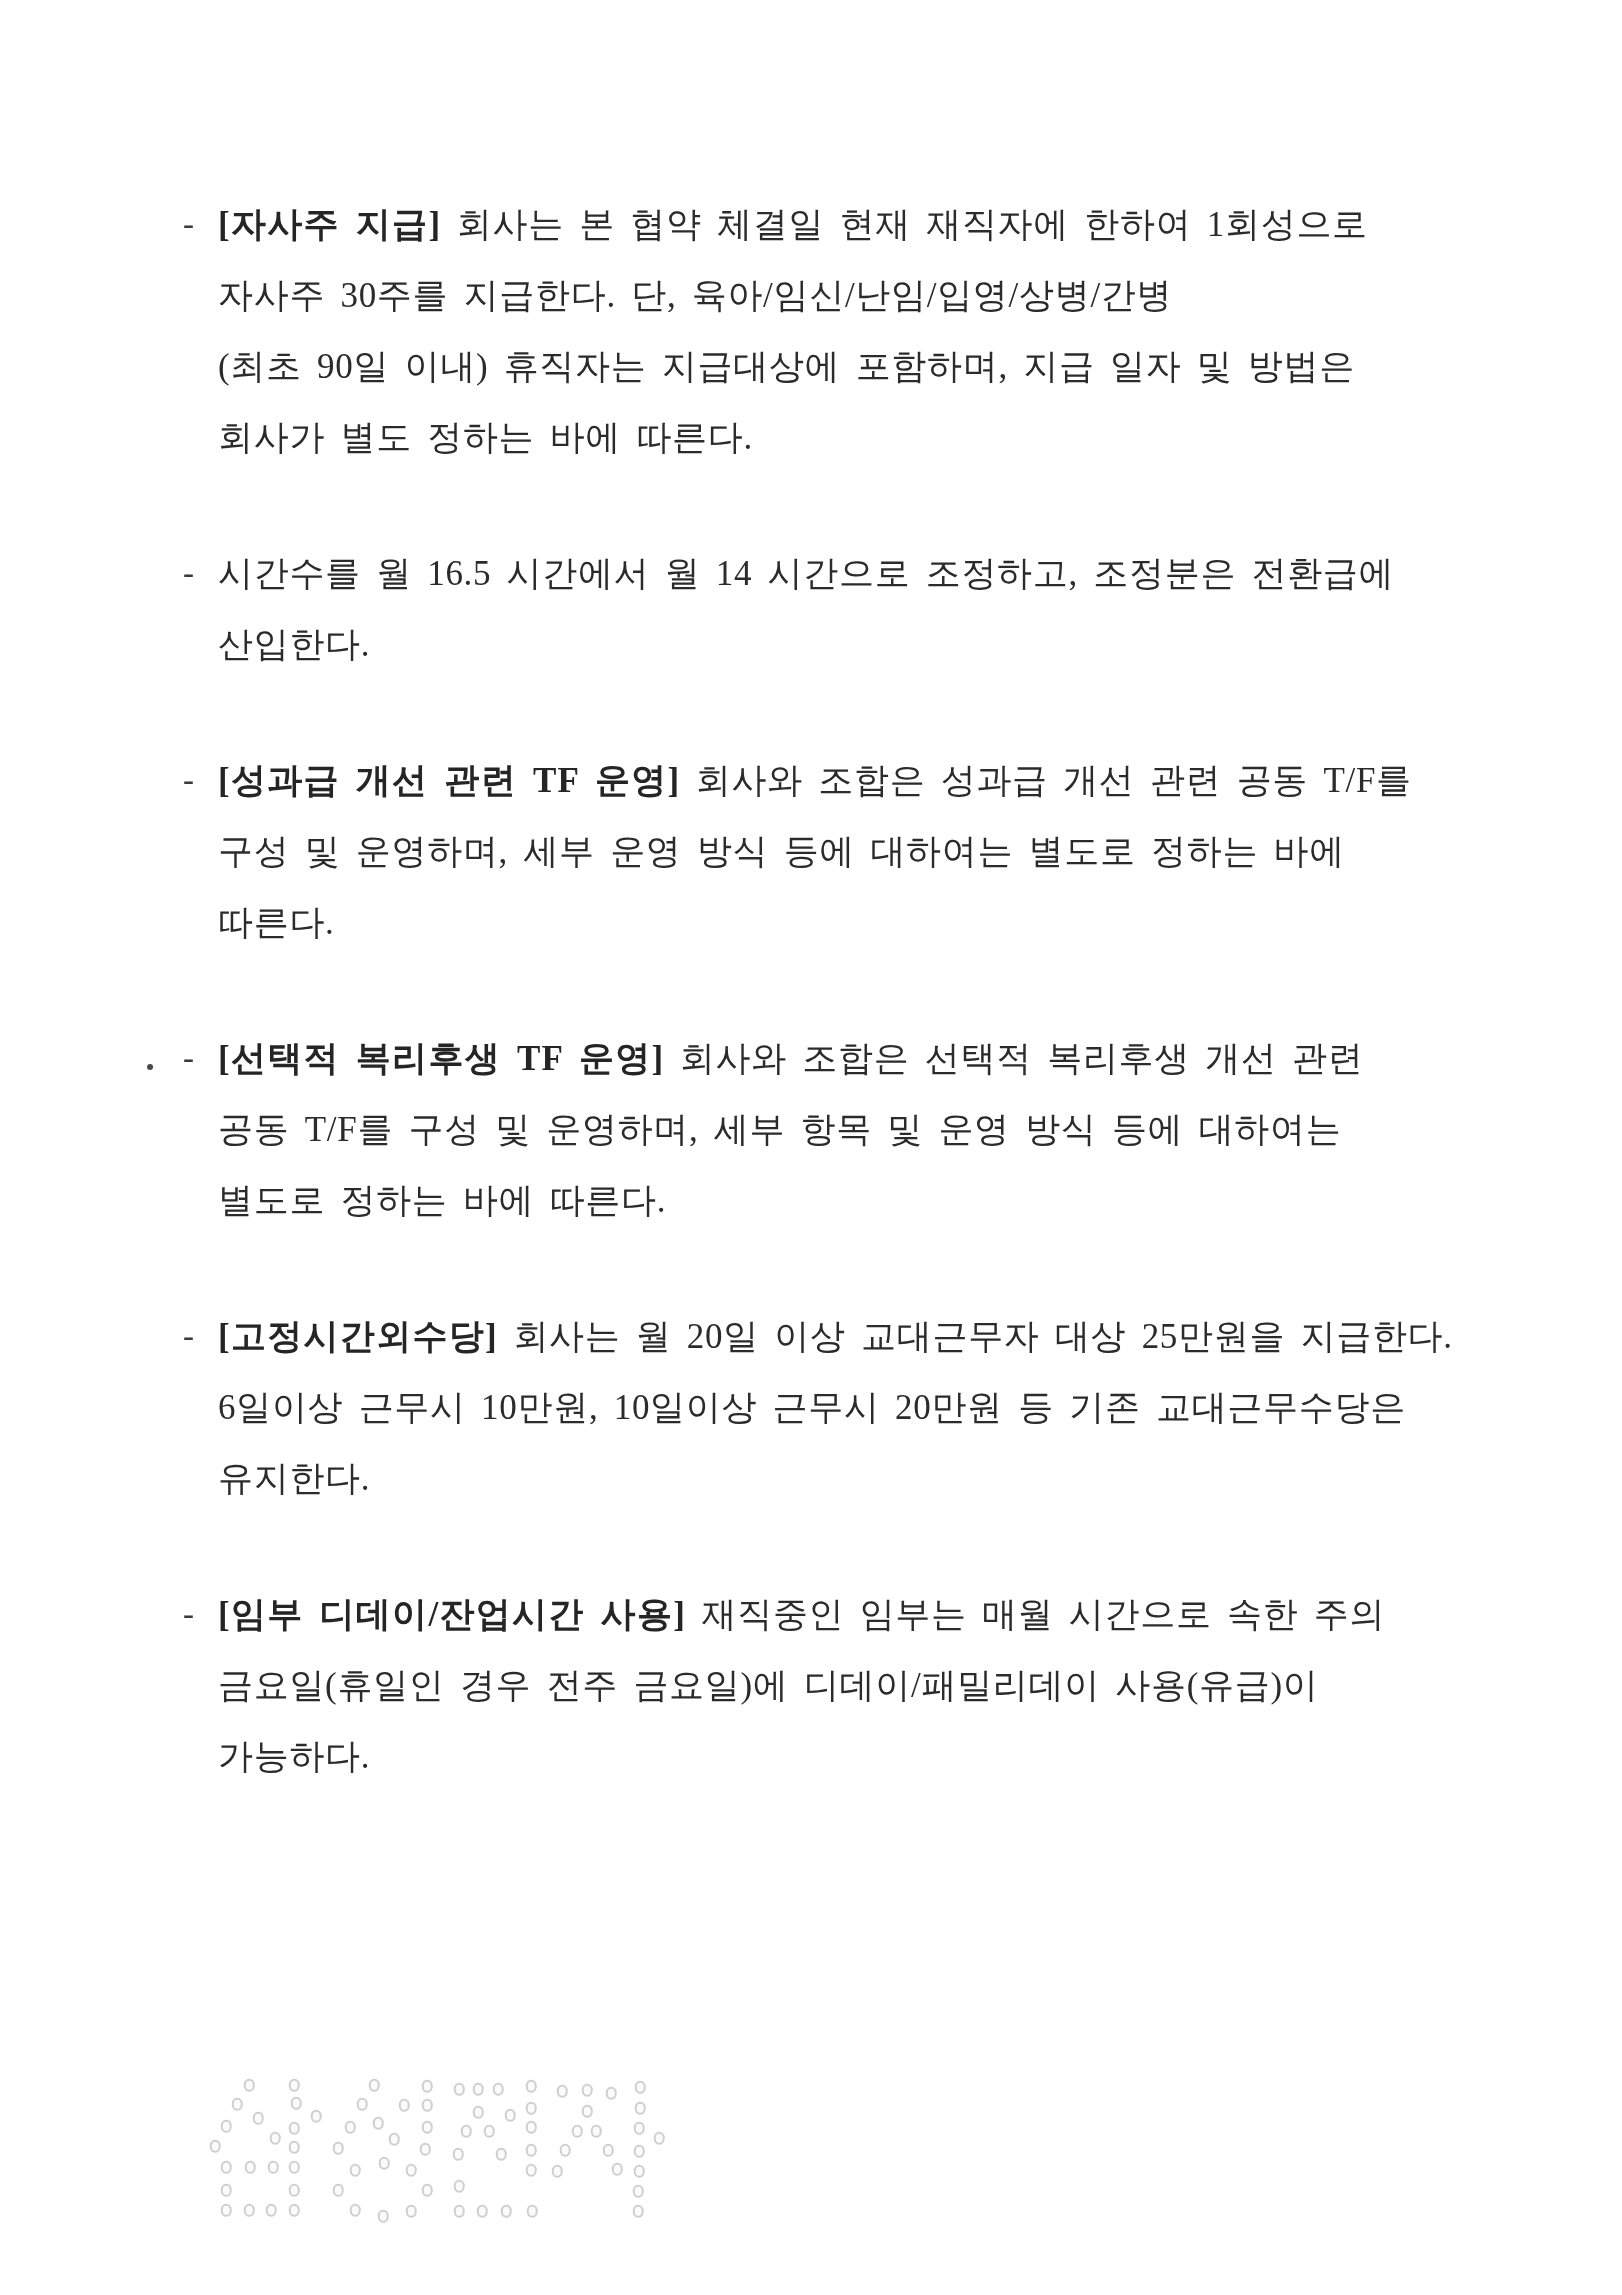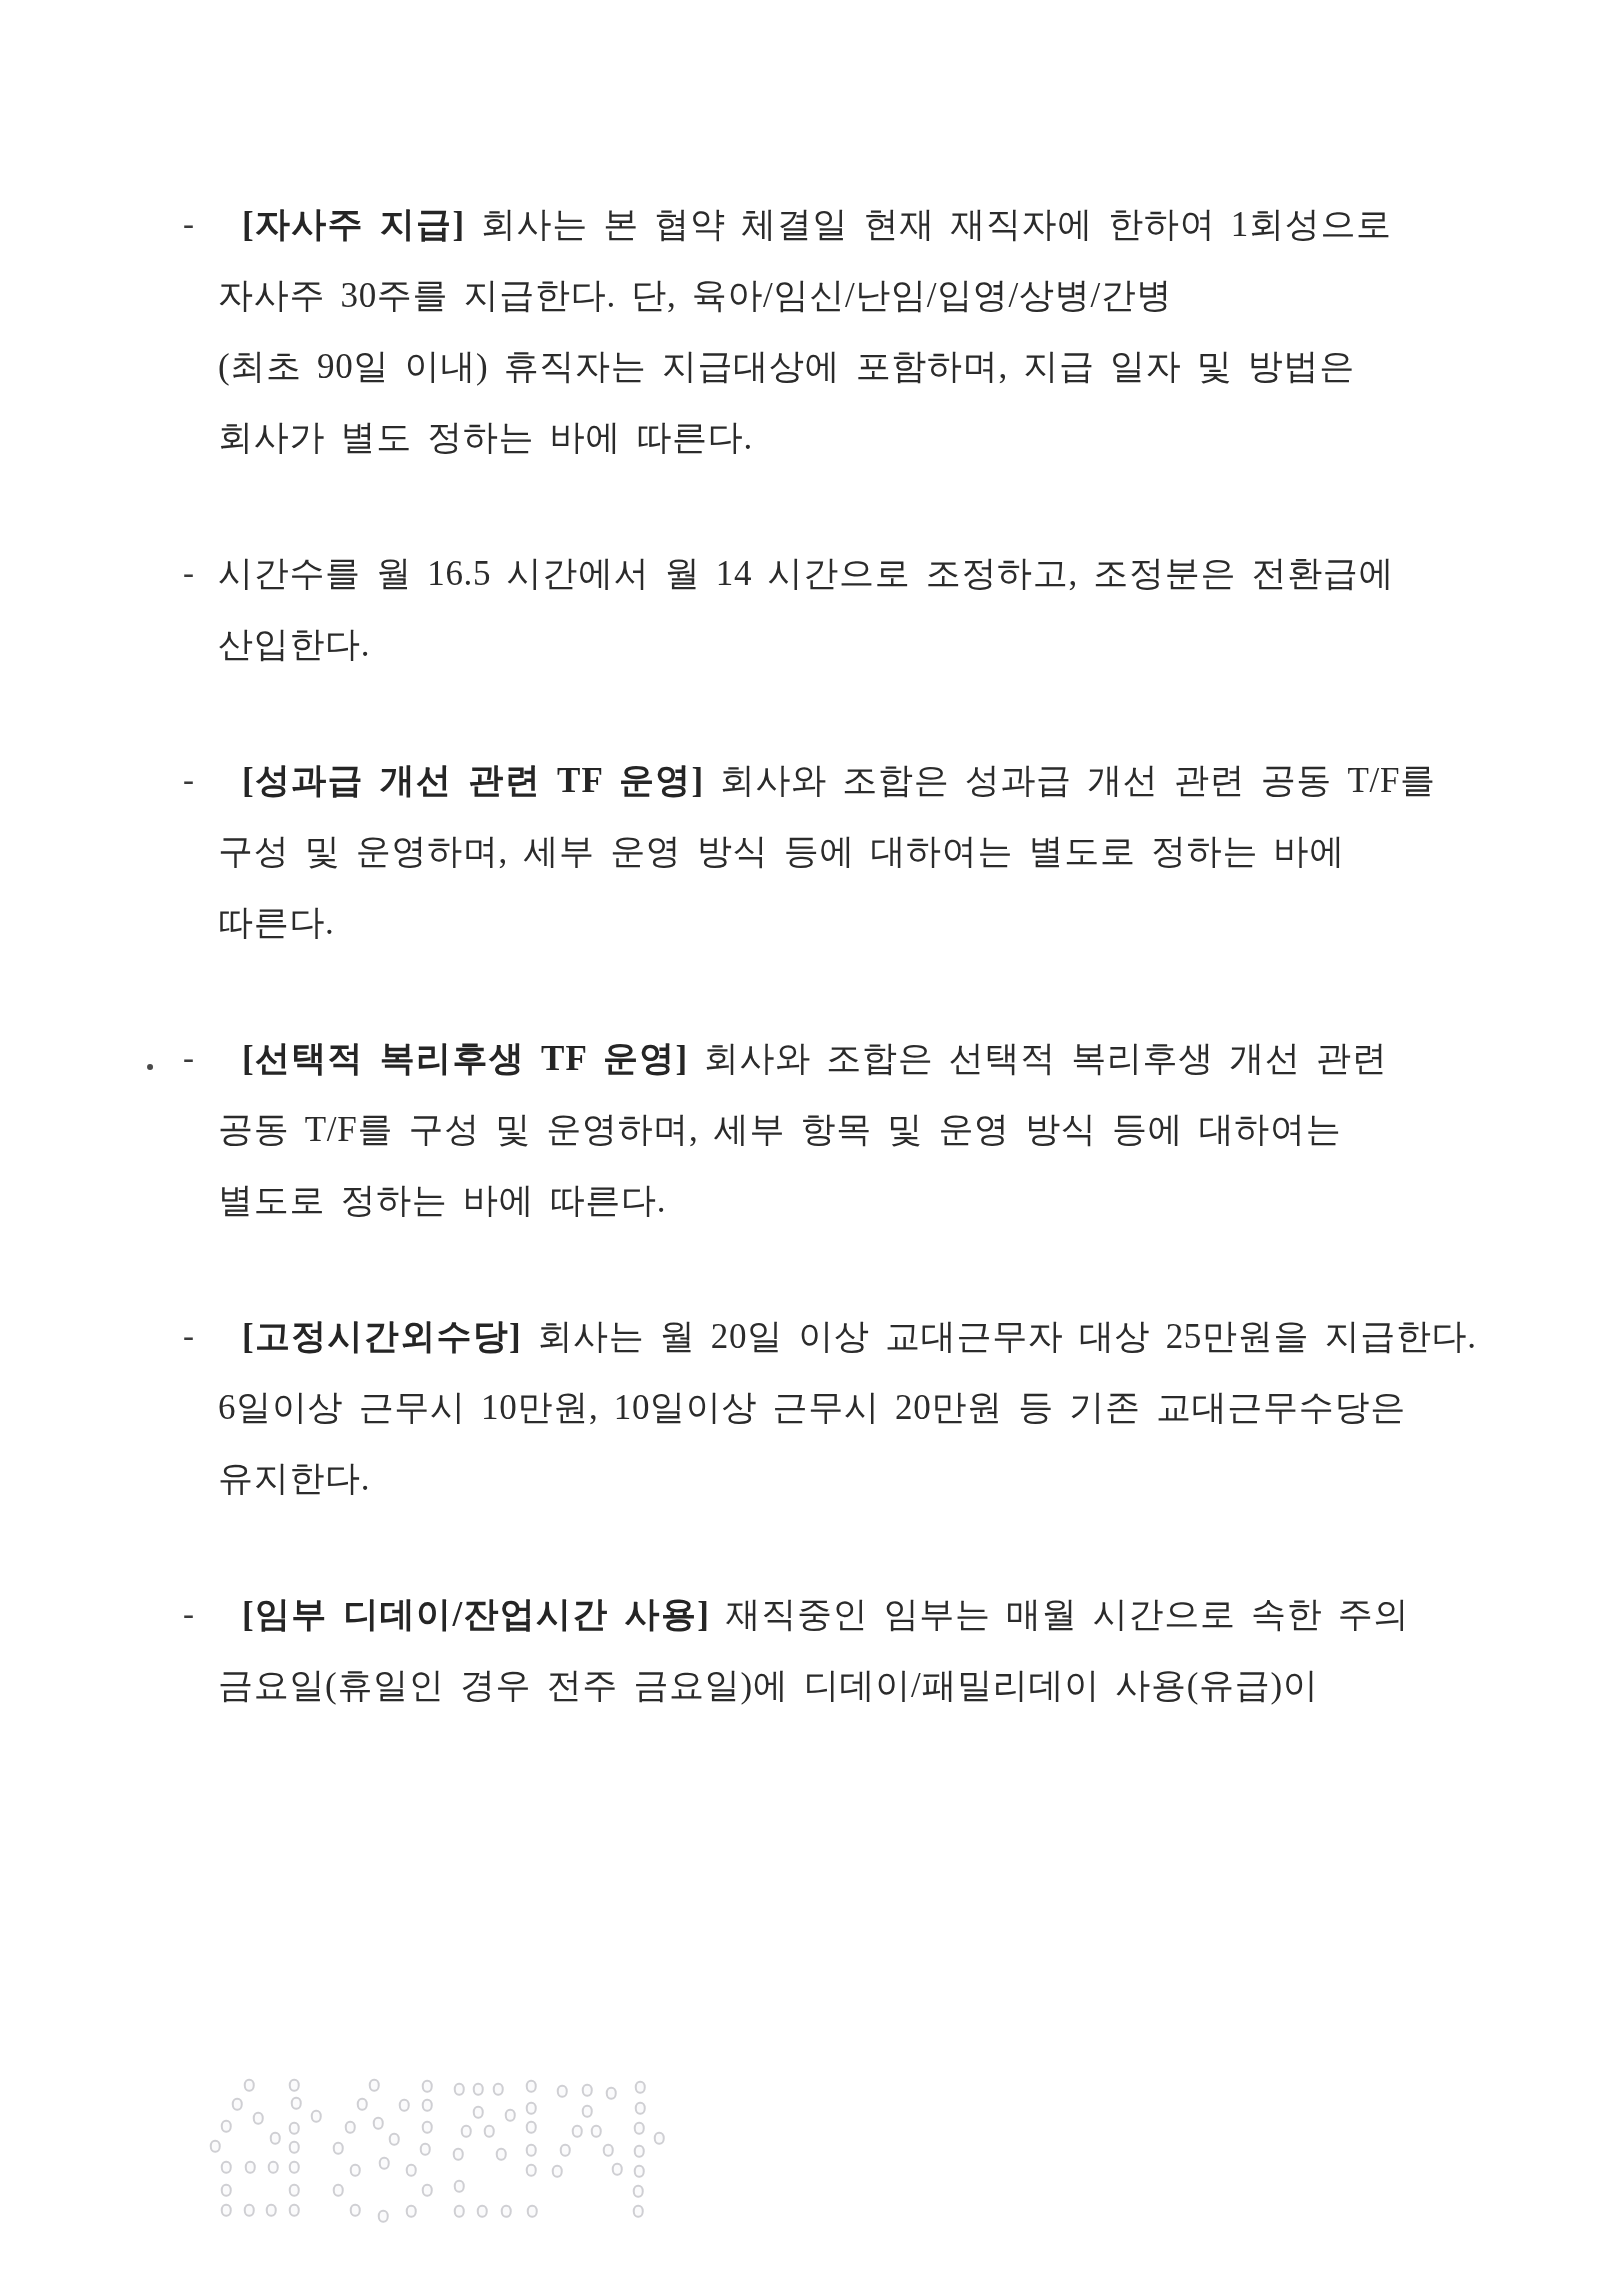--- a/index.html
+++ b/index.html
@@ -36,21 +36,20 @@
   }
   .body { flex: 1; min-width: 0; }
   .line {
     line-height: 71px;
     white-space: nowrap;
   }
   .title {
     font-weight: 700;
     letter-spacing: 1.3px;
     color: #252525;
-    margin-left: 24px;
   }
   
   #watermark { position: absolute; inset: 0; pointer-events: none; }
   .wm-dot {
     position: absolute;
     width: 6.5px;
     height: 8.5px;
     border: 2px solid var(--ring, #c7c7cc);
     border-radius: 50%;
     background: #fbfbfc;
@@ -116,20 +115,21 @@
         <div class="line">6일이상 근무시 10만원, 10일이상 근무시 20만원 등 기존 교대근무수당은</div>
         <div class="line">유지한다.</div>
       </div>
     </div>
 
     <div class="bullet">
       <span class="marker">-</span>
       <div class="body">
         <div class="line"><b class="title">[임부 디데이/잔업시간 사용]</b> <span>재직중인 임부는 매월 시간으로 속한 주의</span></div>
         <div class="line">금요일(휴일인 경우 전주 금요일)에 디데이/패밀리데이 사용(유급)이</div>
+        <div class="line">가능하다.</div>
       </div>
     </div>
 
   </div>
 
   <div id="stray-dot" style="left: 150px; top: 1067px; background: rgb(74, 74, 74);"></div>
 
   <div id="watermark" style="--ring: #c7c7cc;">
       <div class="wm-dot" style="left: 249px; top: 2085px;"></div>
       <div class="wm-dot" style="left: 294px; top: 2085px;"></div>

